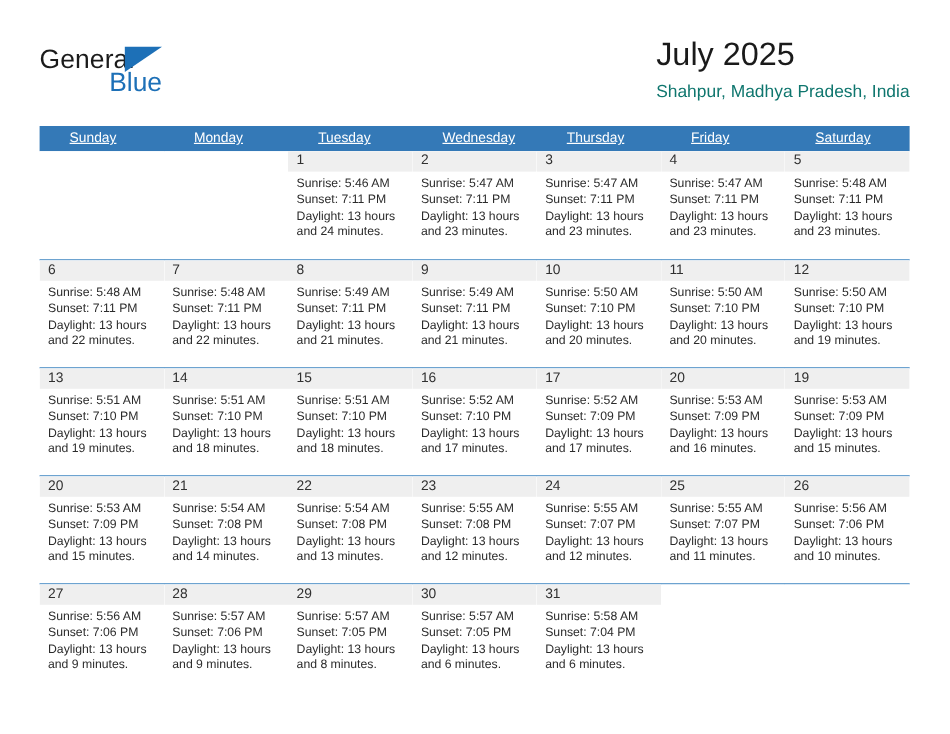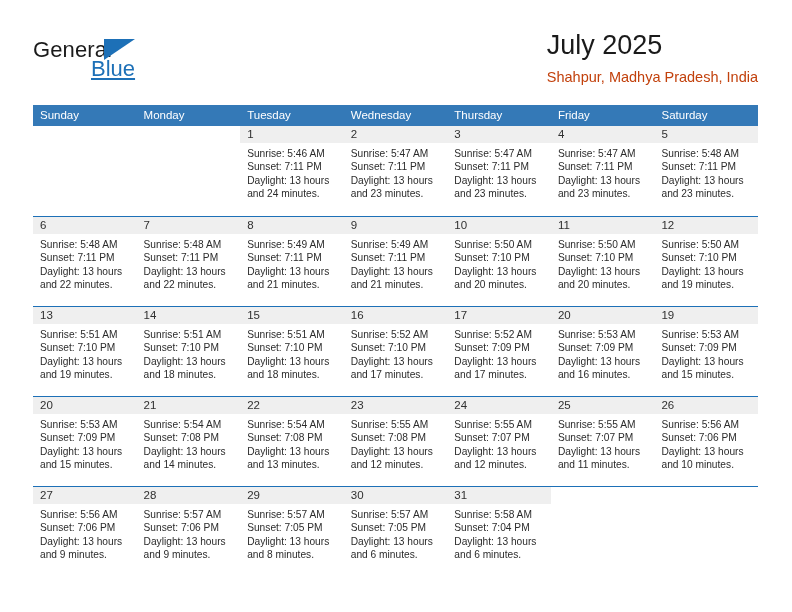--- a/index.html
+++ b/index.html
@@ -71,21 +71,21 @@
     top: 0px;
   }
   .month-title {
     font-size: 27px;
     color: #1a1a1a;
     line-height: 34px;
     white-space: nowrap;
   }
   .location-title {
     font-size: 14.5px;
-    color: #c2410c;
+    color: #0f766e;
     line-height: 20px;
     margin-top: 5px;
     white-space: nowrap;
   }
 
   
   .calendar {
     position: absolute;
     left: 33px;
     top: 105px;
@@ -95,23 +95,24 @@
     display: flex;
     background: #3479b7;
     height: 21px;
   }
   .weekday {
     flex: 1 1 0;
     box-sizing: border-box;
     color: #ffffff;
     font-size: 11.5px;
     line-height: 21px;
-    padding-left: 7px;
+    padding-left: 25px;
     white-space: nowrap;
     overflow: hidden;
+    text-decoration: underline;
   }
   .week-row {
     display: flex;
     height: 90px;
     border-top: 1.5px solid #1d70b7;
     box-sizing: border-box;
   }
   .week-row.first {
     border-top: none;
   }
@@ -150,21 +151,21 @@
 </head>
 <body>
 
 <div class="page">
 
   <div class="header">
 
     <div class="brand">
       <span class="brand-general">General</span>
       <span class="brand-tri" style="border-left-color: rgb(29, 112, 183);"></span>
-      <span class="brand-blue" style="color: rgb(29, 112, 183); text-decoration: underline;">Blue</span>
+      <span class="brand-blue" style="color: rgb(29, 112, 183);">Blue</span>
     </div>
 
     <div class="titles">
       <div class="month-title">July 2025</div>
       <div class="location-title">Shahpur, Madhya Pradesh, India</div>
     </div>
 
   </div>
 
   <div class="calendar">

